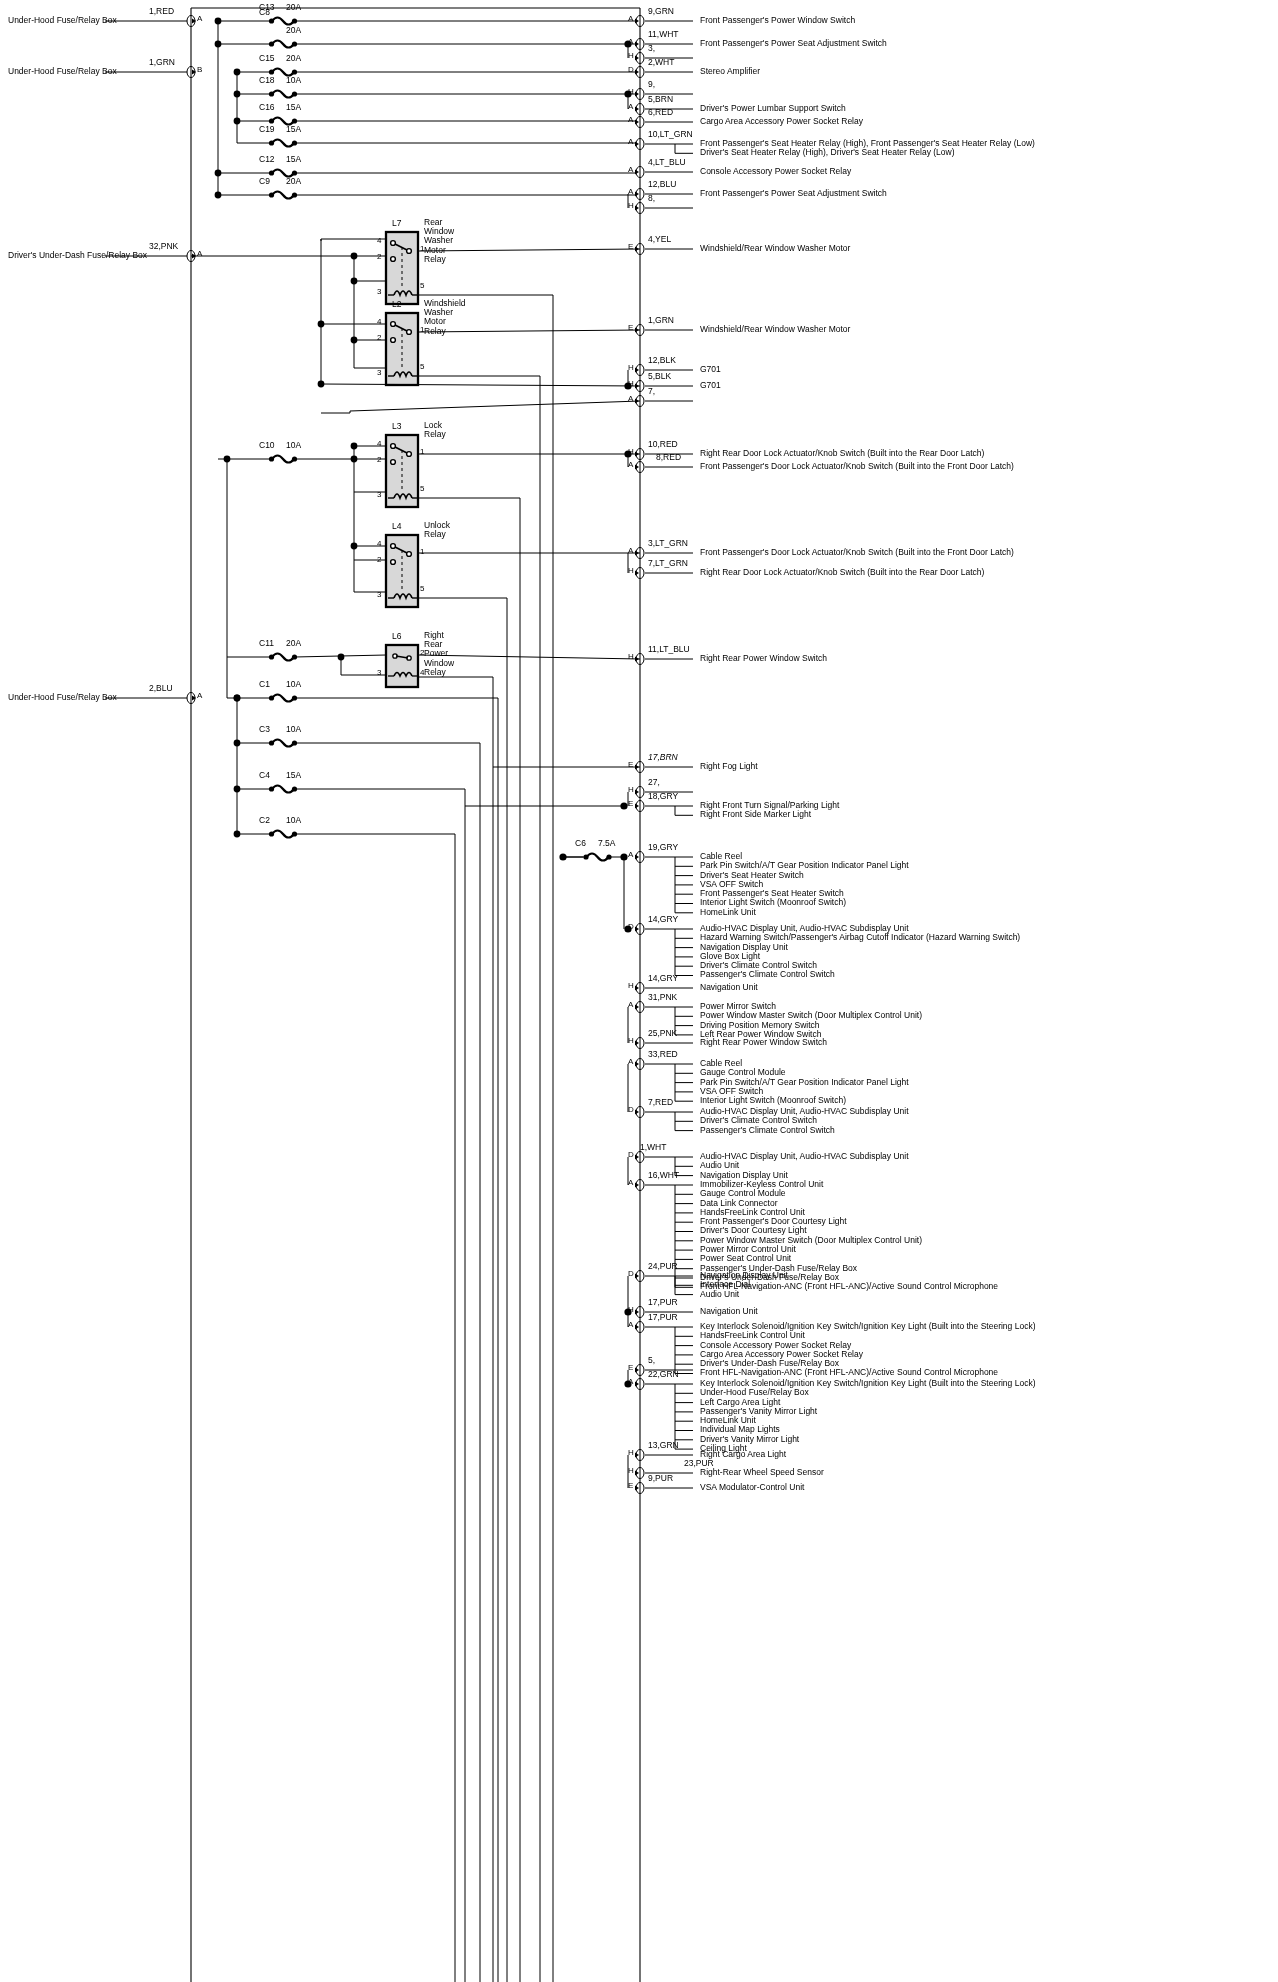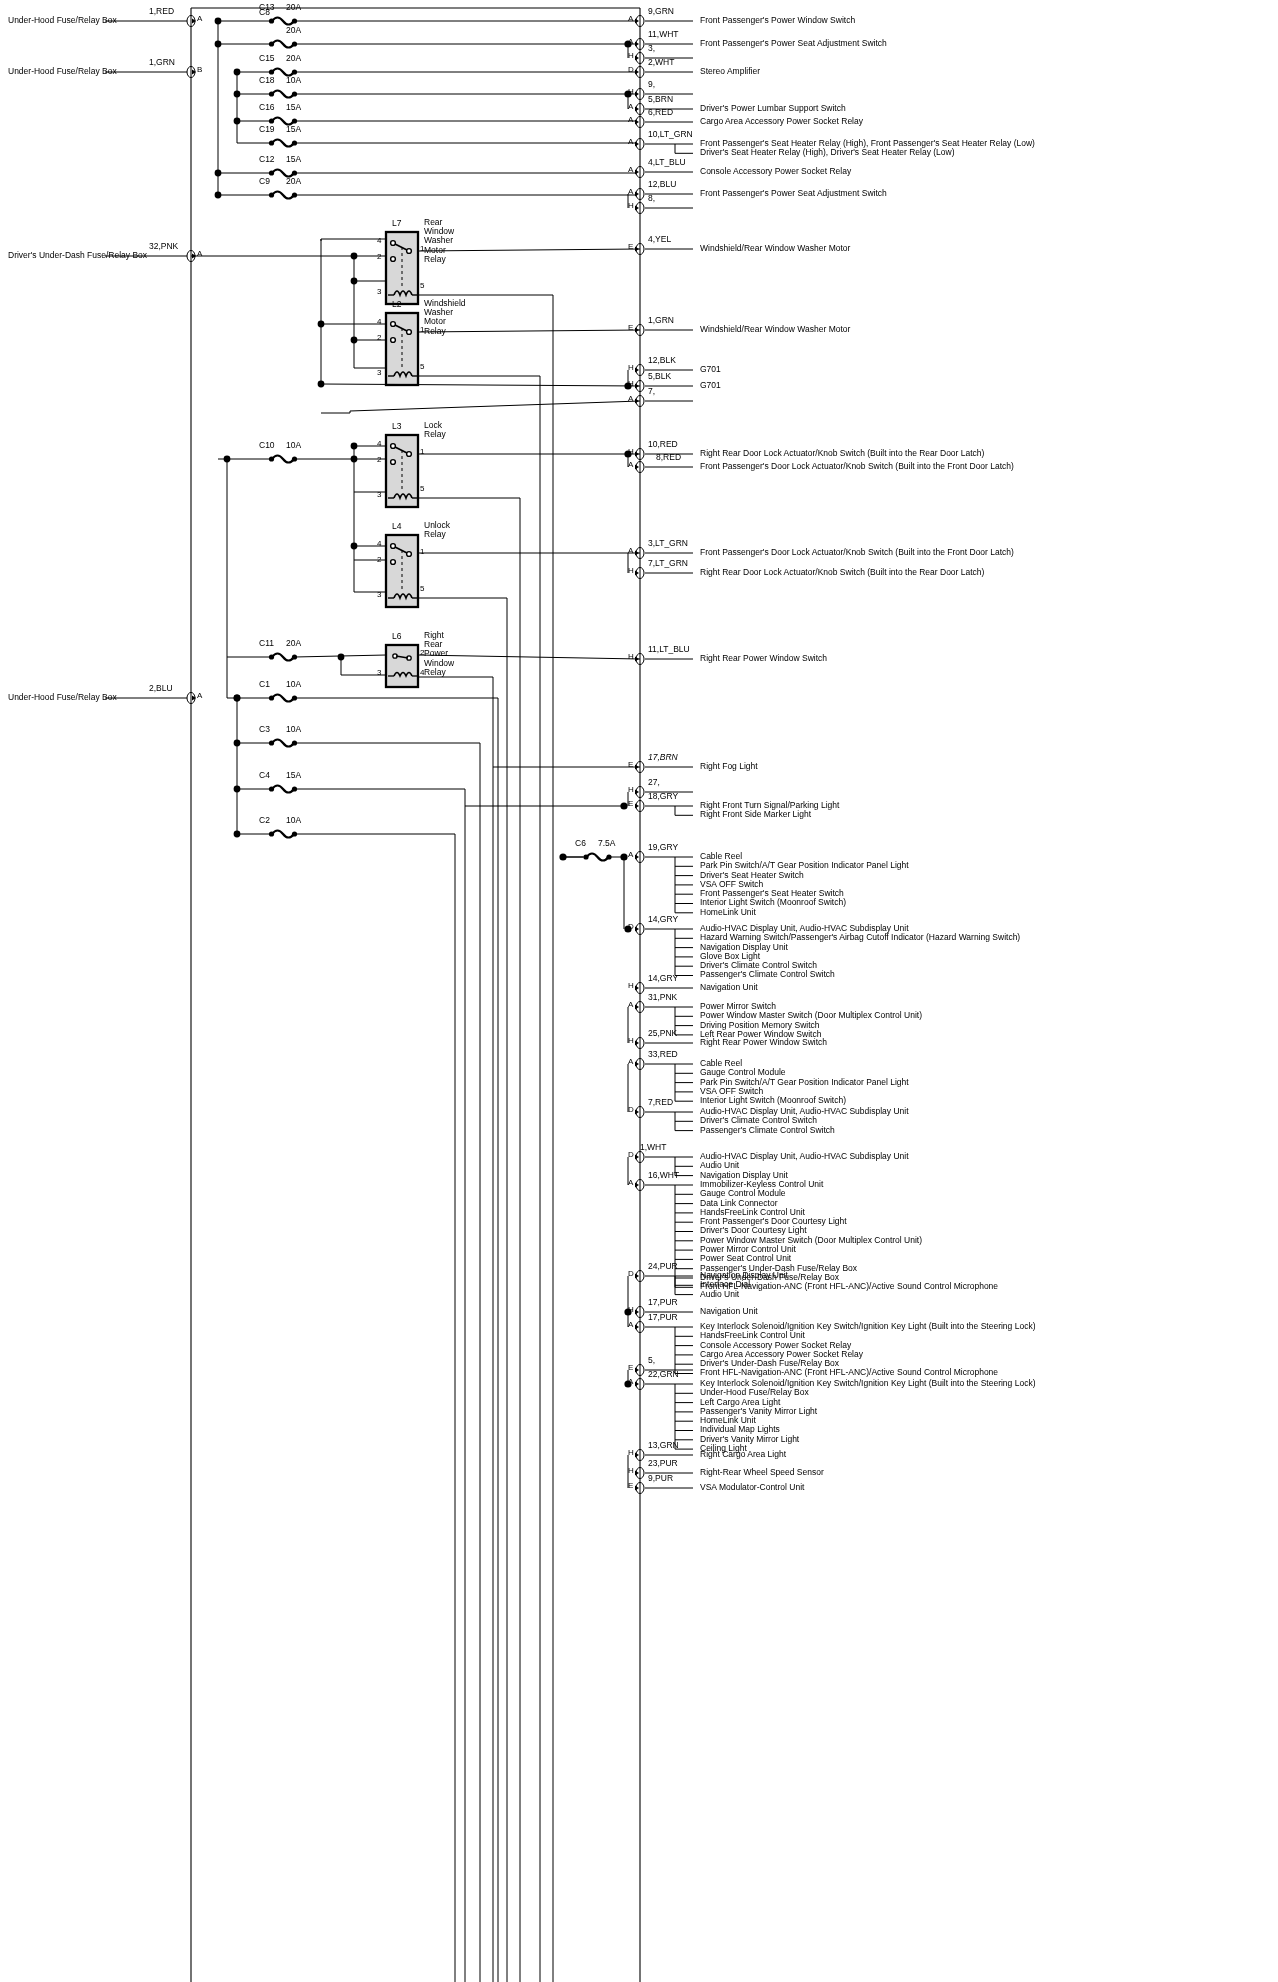--- a/index.html
+++ b/index.html
@@ -841,21 +841,21 @@
         <div>Individual Map Lights</div>
         <div>Driver's Vanity Mirror Light</div>
         <div>Ceiling Light</div>
       </div>
       <div class="lbl cl" style="left: 628px; top: 1449px;">H</div>
       <div class="lbl" style="left: 648px; top: 1441px;">13,GRN</div>
       <div class="multi" style="left: 700px; top: 1450px;">
         <div>Right Cargo Area Light</div>
       </div>
       <div class="lbl cl" style="left: 628px; top: 1467px;">H</div>
-      <div class="lbl" style="left: 648px; top: 1459px;">23,PUR</div>
+      <div class="lbl" style="left: 684px; top: 1459px;">23,PUR</div>
       <div class="multi" style="left: 700px; top: 1468px;">
         <div>Right-Rear Wheel Speed Sensor</div>
       </div>
       <div class="lbl cl" style="left: 628px; top: 1482px;">E</div>
       <div class="lbl" style="left: 648px; top: 1474px;">9,PUR</div>
       <div class="multi" style="left: 700px; top: 1483px;">
         <div>VSA Modulator-Control Unit</div>
       </div>
       <div class="lbl" style="left: 392px; top: 219px;">L7</div>
       <div class="relayname" style="left: 424px; top: 218px;">

